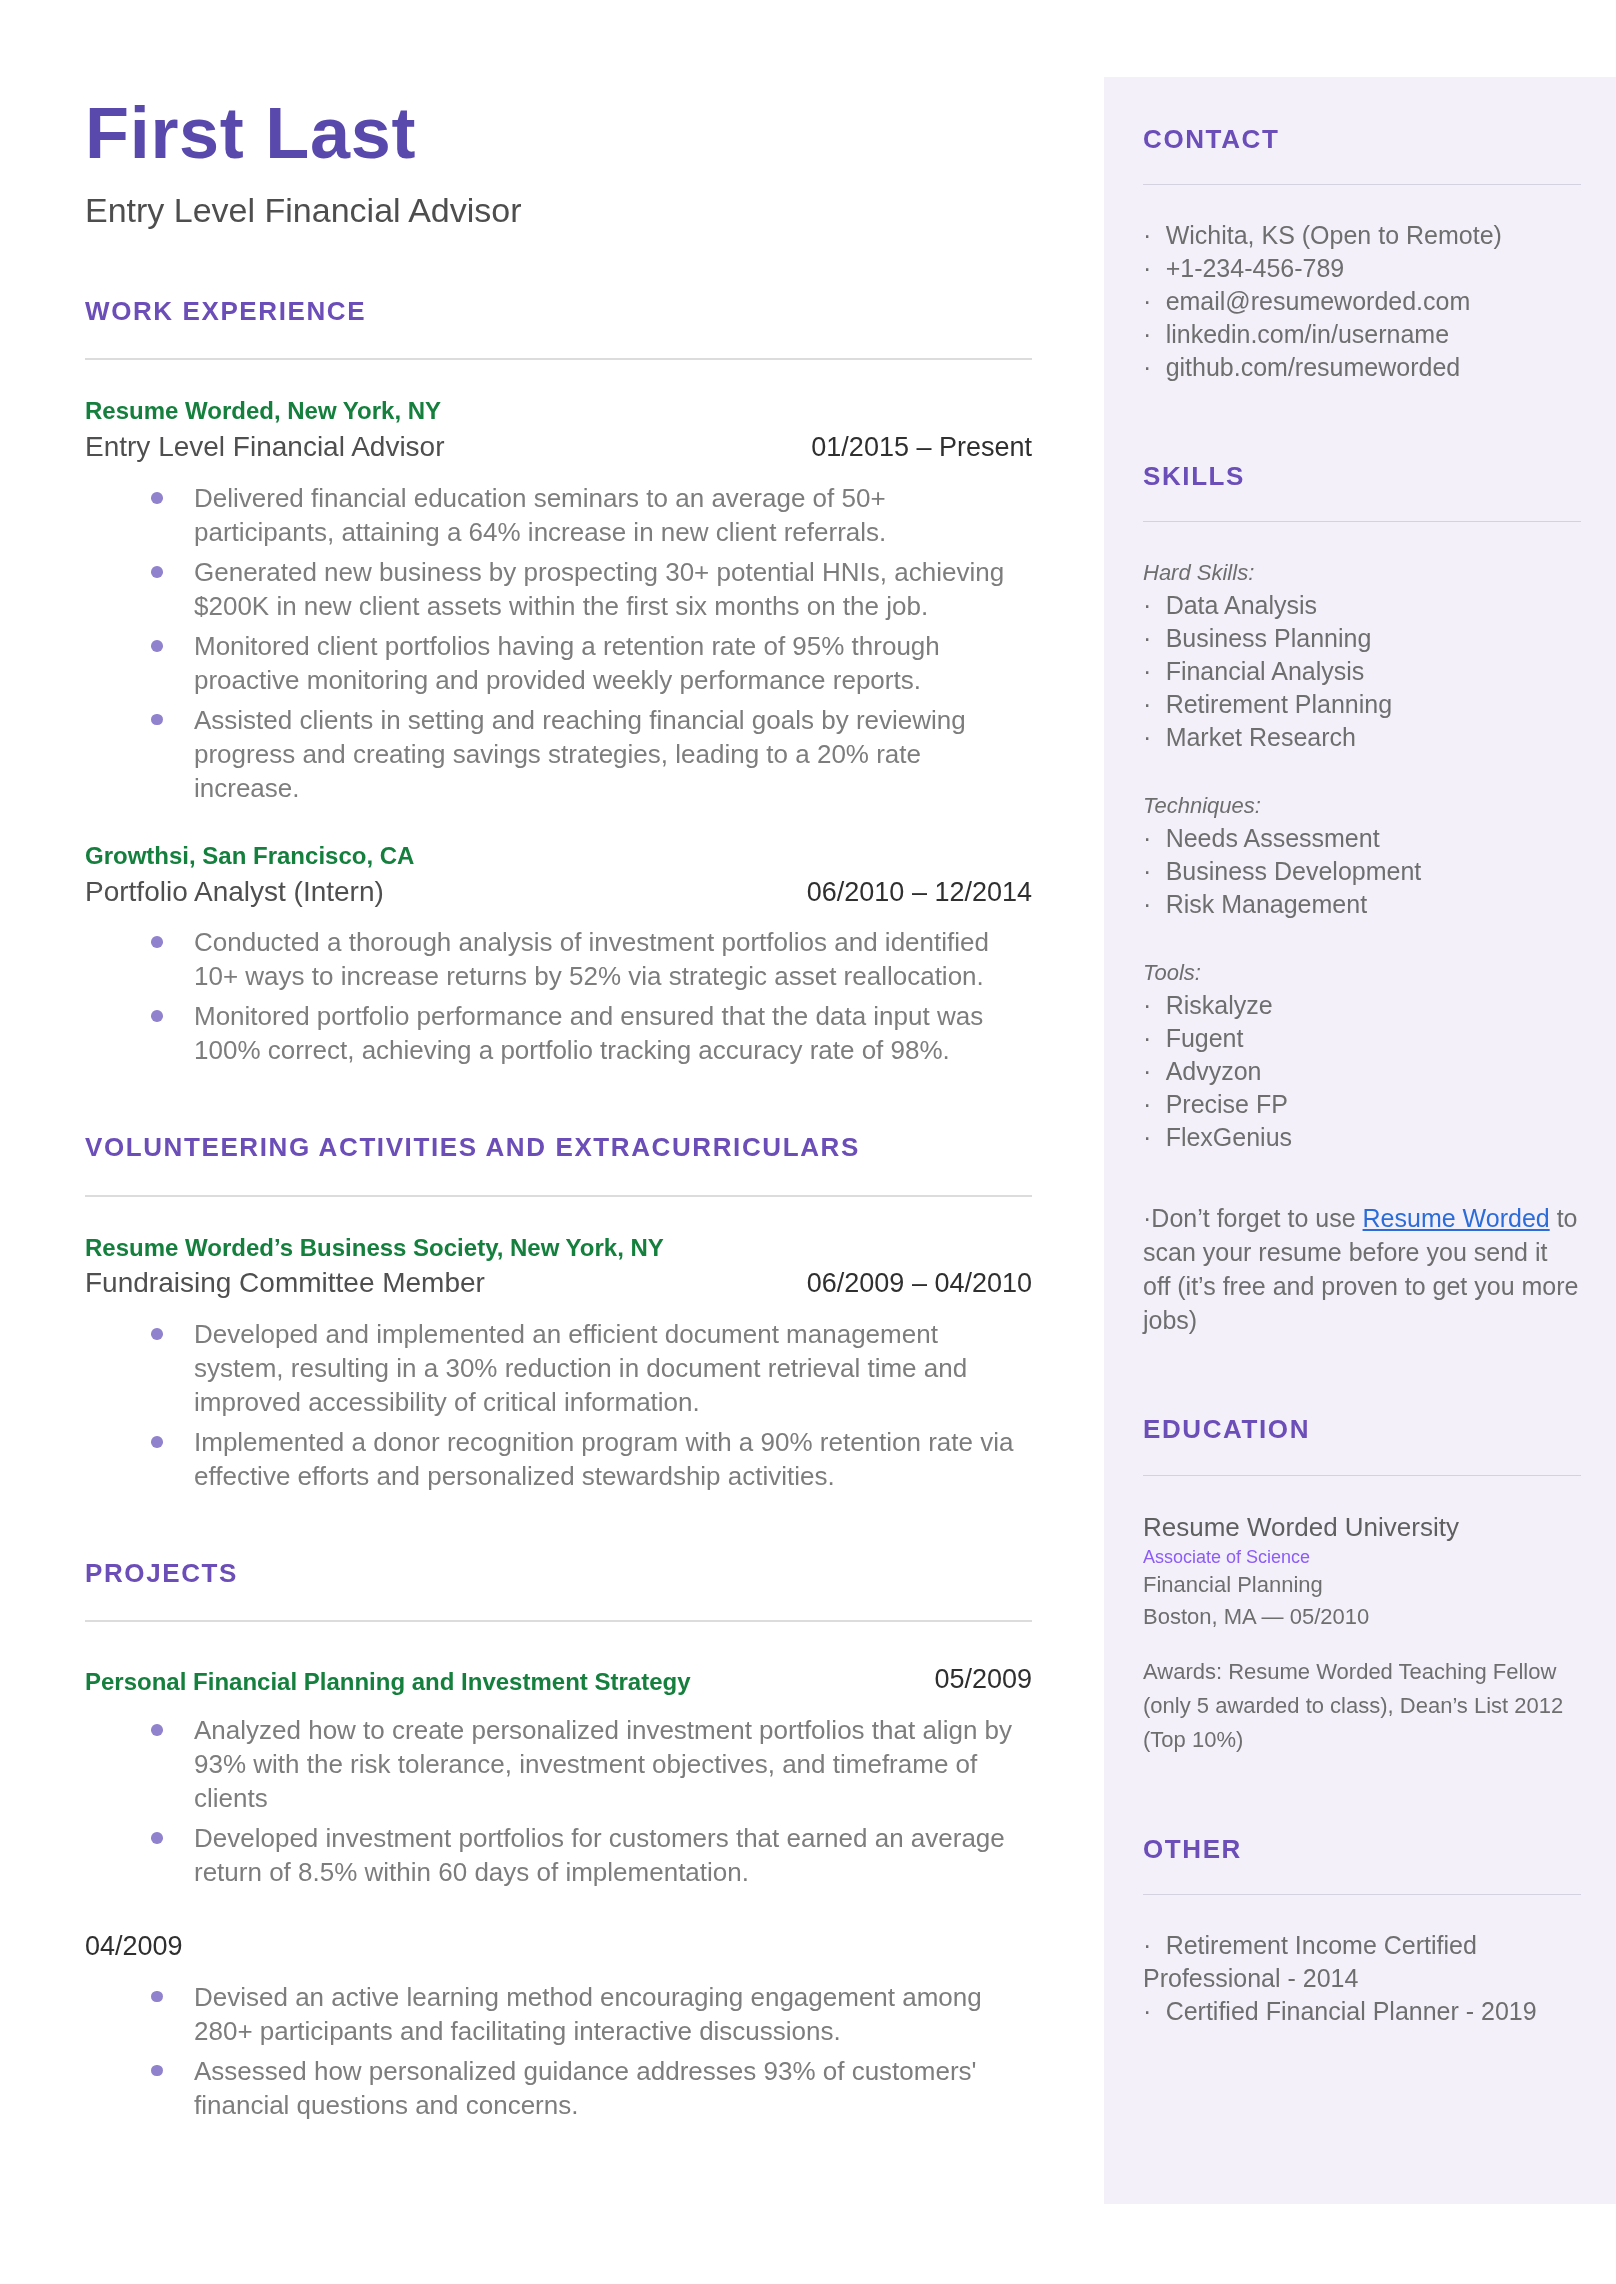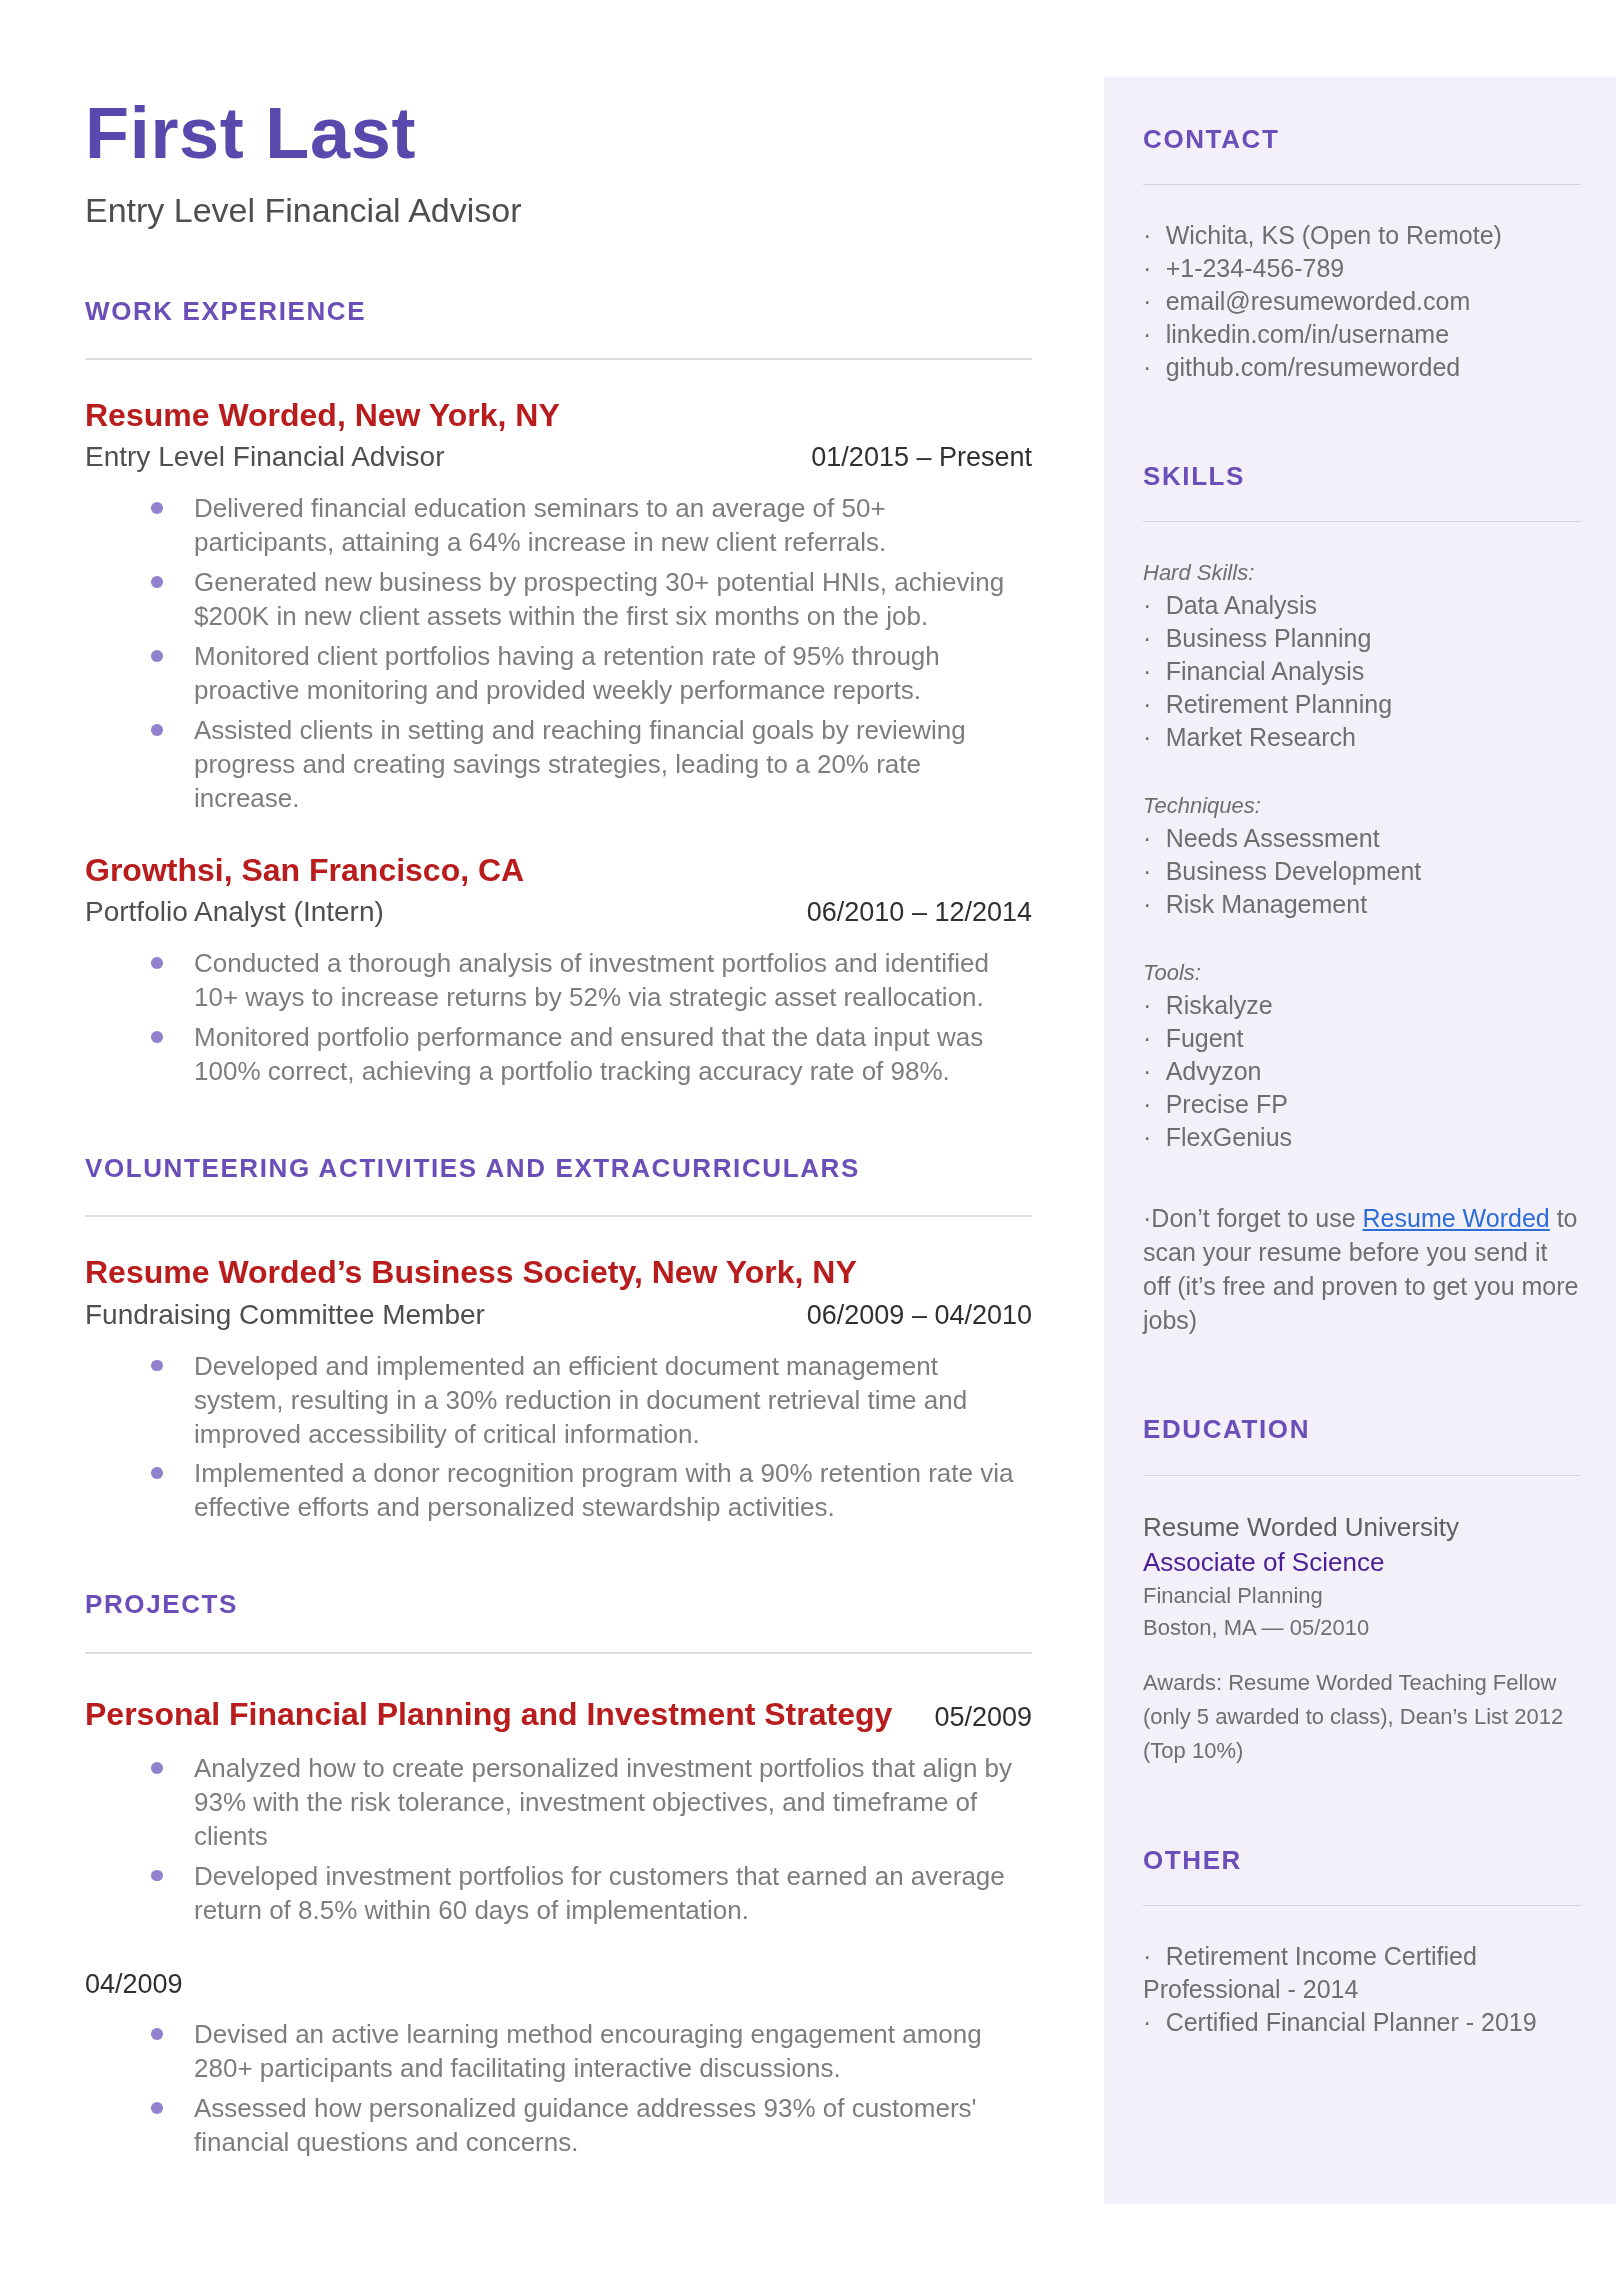--- a/index.html
+++ b/index.html
@@ -19,21 +19,21 @@
   }
   .subtitle{margin-top:17px;font-size:34px;color:#4e4e4e;line-height:1.25;}
   .section{margin-top:65px;}
   .section-heading{
     font-size:26px;font-weight:bold;color:#6c4eb8;
     letter-spacing:1.6px;line-height:1.2;
   }
   .section-rule{margin-top:31px;border-top:2px solid #dcdcdc;height:0;}
   .entry{margin-top:35px;}
   .entry:first-of-type{margin-top:43px;}
-  .entry-title{font-size:32px;font-weight:bold;color:#b91c1c;line-height:1.3;}
+  .entry-title{font-size:24px;font-weight:bold;color:#15803d;line-height:1.3;}
   .entry-title-row{display:flex;justify-content:space-between;align-items:flex-end;margin-top:40px;}
   .entry-sub-row{display:flex;justify-content:space-between;align-items:baseline;margin-top:2.6px;}
   .entry-role{font-size:28px;color:#4f4f4f;line-height:1.3;}
   .entry-date{font-size:27px;color:#2f2f2f;line-height:1.3;white-space:nowrap;}
   ul.bullets{list-style:none;margin:15.6px 0 0 0;padding:0;}
   ul.bullets li{
     position:relative;
     padding-left:109px;
     font-size:26px;color:#7d7d7d;line-height:34px;
     margin-bottom:5.9px;
@@ -58,21 +58,21 @@
   }
   .side-rule{margin-top:29px;border-top:1.3px solid #d5d2df;height:0;}
   .side-content{margin-top:34px;}
   .side-item{font-size:25px;color:#6e6e6e;line-height:33px;}
   .side-item .mini-bullet{color:#6e6e6e;padding-right:14.3px;}
   .group-label{font-size:22px;font-style:italic;color:#6e6e6e;line-height:33px;margin-top:35px;}
   .group-label:first-child{margin-top:0;}
   .side-note{margin-top:47px;font-size:25px;color:#6e6e6e;line-height:34px;}
   .side-note a{color:#2b6cd9;text-decoration:underline;}
   .edu-uni{font-size:26px;color:#5f5f5f;line-height:1.35;}
-  .edu-degree{font-size:26px;color:#4c1d95;line-height:1.35;}
+  .edu-degree{font-size:18px;color:#8b5cf6;line-height:1.35;}
   .edu-small{font-size:22px;color:#6e6e6e;line-height:1.45;}
   .edu-awards{margin-top:22px;font-size:22px;color:#6e6e6e;line-height:1.55;}
 </style>
 </head>
 <body>
 
 <div class="page">
 
   <main class="main">
     <h1 class="name">First Last</h1>

